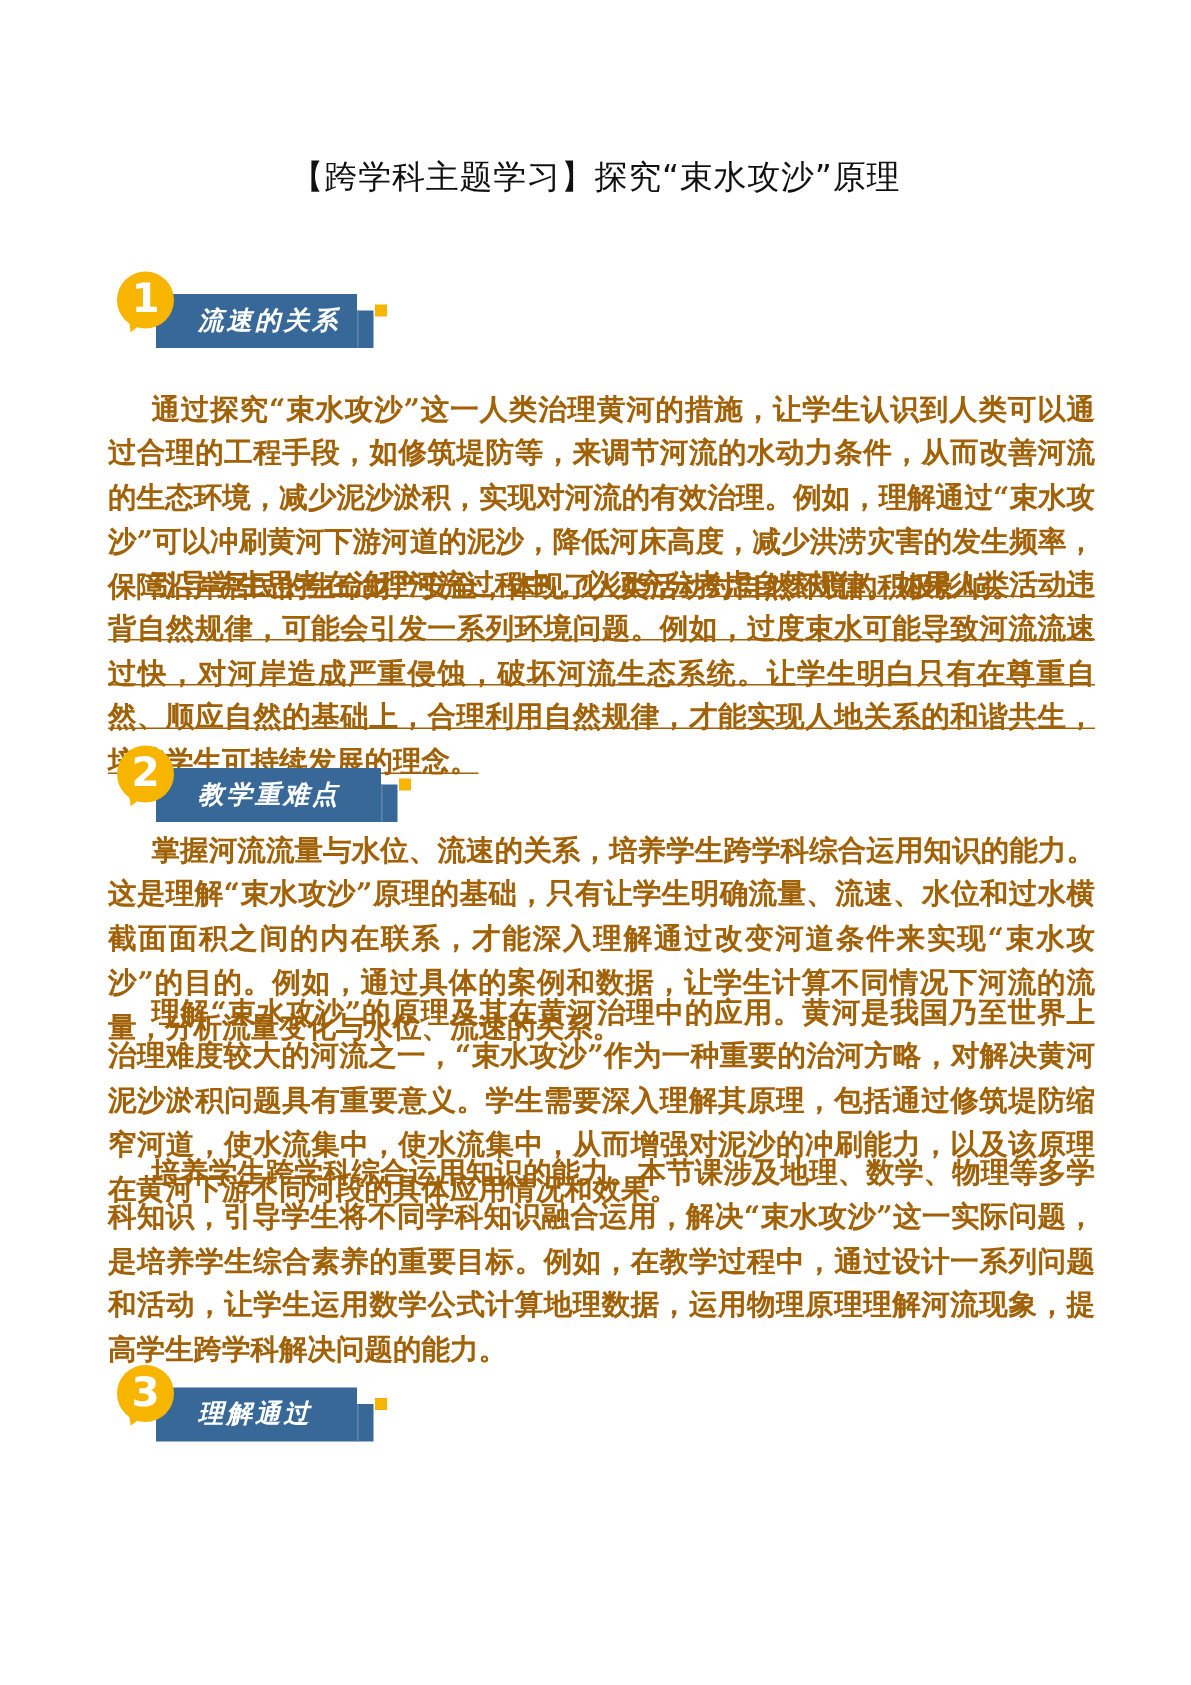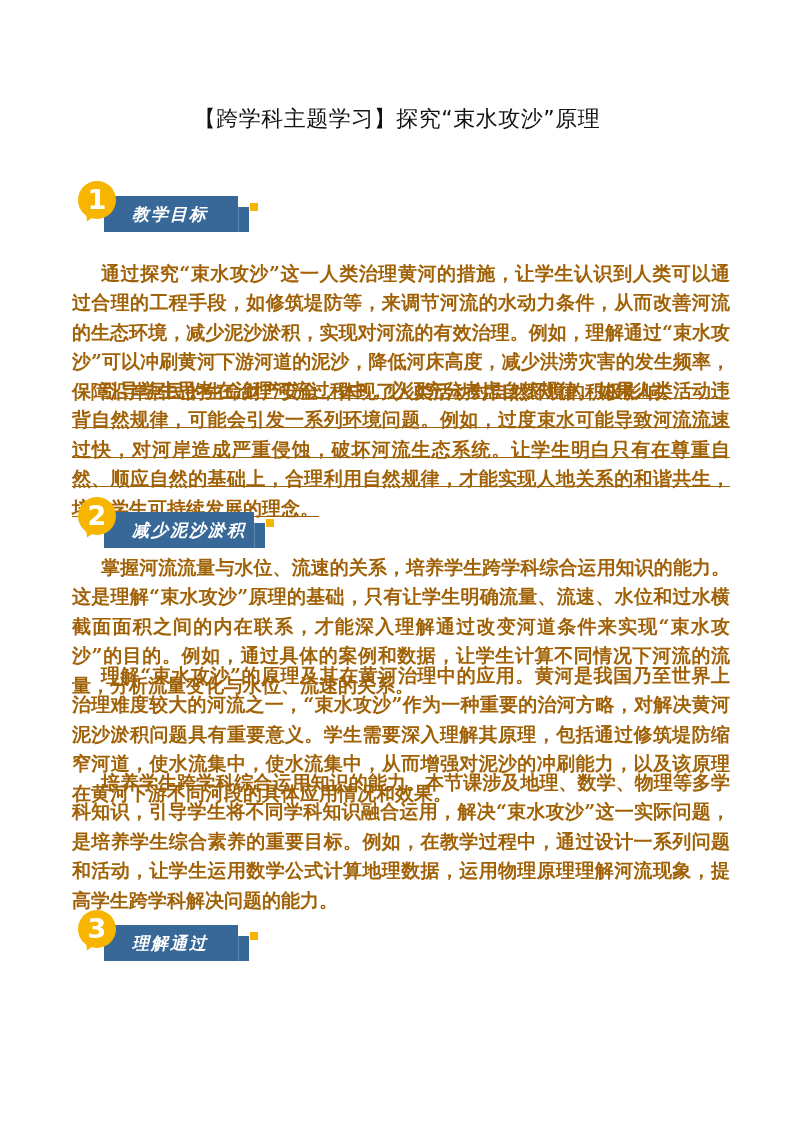--- a/index.html
+++ b/index.html
@@ -30,33 +30,33 @@
 <div>
 
   <div class="title">【跨学科主题学习】探究“束水攻沙”原理</div>
 
   <div class="badge" style="left:74px; top:178px;">
     <div class="tail"></div>
     <div class="circle">1</div>
     <div class="main"></div>
     <div class="step"></div>
     <div class="dot"></div>
-    <div class="label">教学目标</div>
+    <div class="label">流速的关系</div>
   </div>
 
   <div class="para" style="top:259px;">通过探究“束水攻沙”这一人类治理黄河的措施，让学生认识到人类可以通过合理的工程手段，如修筑堤防等，来调节河流的水动力条件，从而改善河流的生态环境，减少泥沙淤积，实现对河流的有效治理。例如，理解通过“束水攻沙”可以冲刷黄河下游河道的泥沙，降低河床高度，减少洪涝灾害的发生频率，保障沿岸居民的生命财产安全，体现了人类活动对自然环境的积极影响。</div>
   <div class="para" style="top:376px;text-decoration:underline;">引导学生思考在治理河流过程中，必须充分考虑自然规律。如果人类活动违背自然规律，可能会引发一系列环境问题。例如，过度束水可能导致河流流速过快，对河岸造成严重侵蚀，破坏河流生态系统。让学生明白只有在尊重自然、顺应自然的基础上，合理利用自然规律，才能实现人地关系的和谐共生，培养学生可持续发展的理念。</div>
 
   <div class="badge" style="left:74px; top:494px;">
     <div class="tail"></div>
     <div class="circle">2</div>
     <div class="main" style="width:150px;"></div>
     <div class="step" style="left:180px;"></div>
     <div class="dot" style="left:192px;"></div>
-    <div class="label">减少泥沙淤积</div>
+    <div class="label">教学重难点</div>
   </div>
 
   <div class="para" style="top:553px;">掌握河流流量与水位、流速的关系，培养学生跨学科综合运用知识的能力。这是理解“束水攻沙”原理的基础，只有让学生明确流量、流速、水位和过水横截面面积之间的内在联系，才能深入理解通过改变河道条件来实现“束水攻沙”的目的。例如，通过具体的案例和数据，让学生计算不同情况下河流的流量，分析流量变化与水位、流速的关系。</div>
   <div class="para" style="top:661px;">理解“束水攻沙”的原理及其在黄河治理中的应用。黄河是我国乃至世界上治理难度较大的河流之一，“束水攻沙”作为一种重要的治河方略，对解决黄河泥沙淤积问题具有重要意义。学生需要深入理解其原理，包括通过修筑堤防缩窄河道，使水流集中，使水流集中，从而增强对泥沙的冲刷能力，以及该原理在黄河下游不同河段的具体应用情况和效果。</div>
   <div class="para" style="top:768px;">培养学生跨学科综合运用知识的能力。本节课涉及地理、数学、物理等多学科知识，引导学生将不同学科知识融合运用，解决“束水攻沙”这一实际问题，是培养学生综合素养的重要目标。例如，在教学过程中，通过设计一系列问题和活动，让学生运用数学公式计算地理数据，运用物理原理理解河流现象，提高学生跨学科解决问题的能力。</div>
 
   <div class="badge" style="left:74px; top:907px;">
     <div class="tail"></div>
     <div class="circle">3</div>
     <div class="main"></div>

